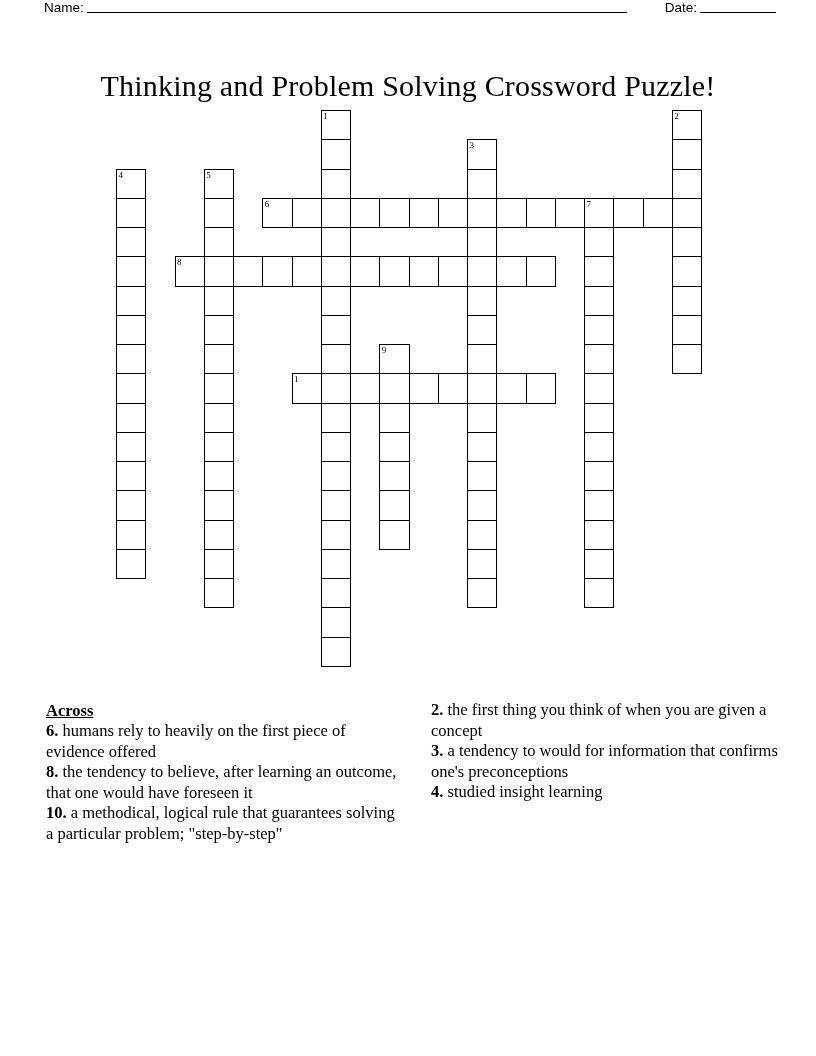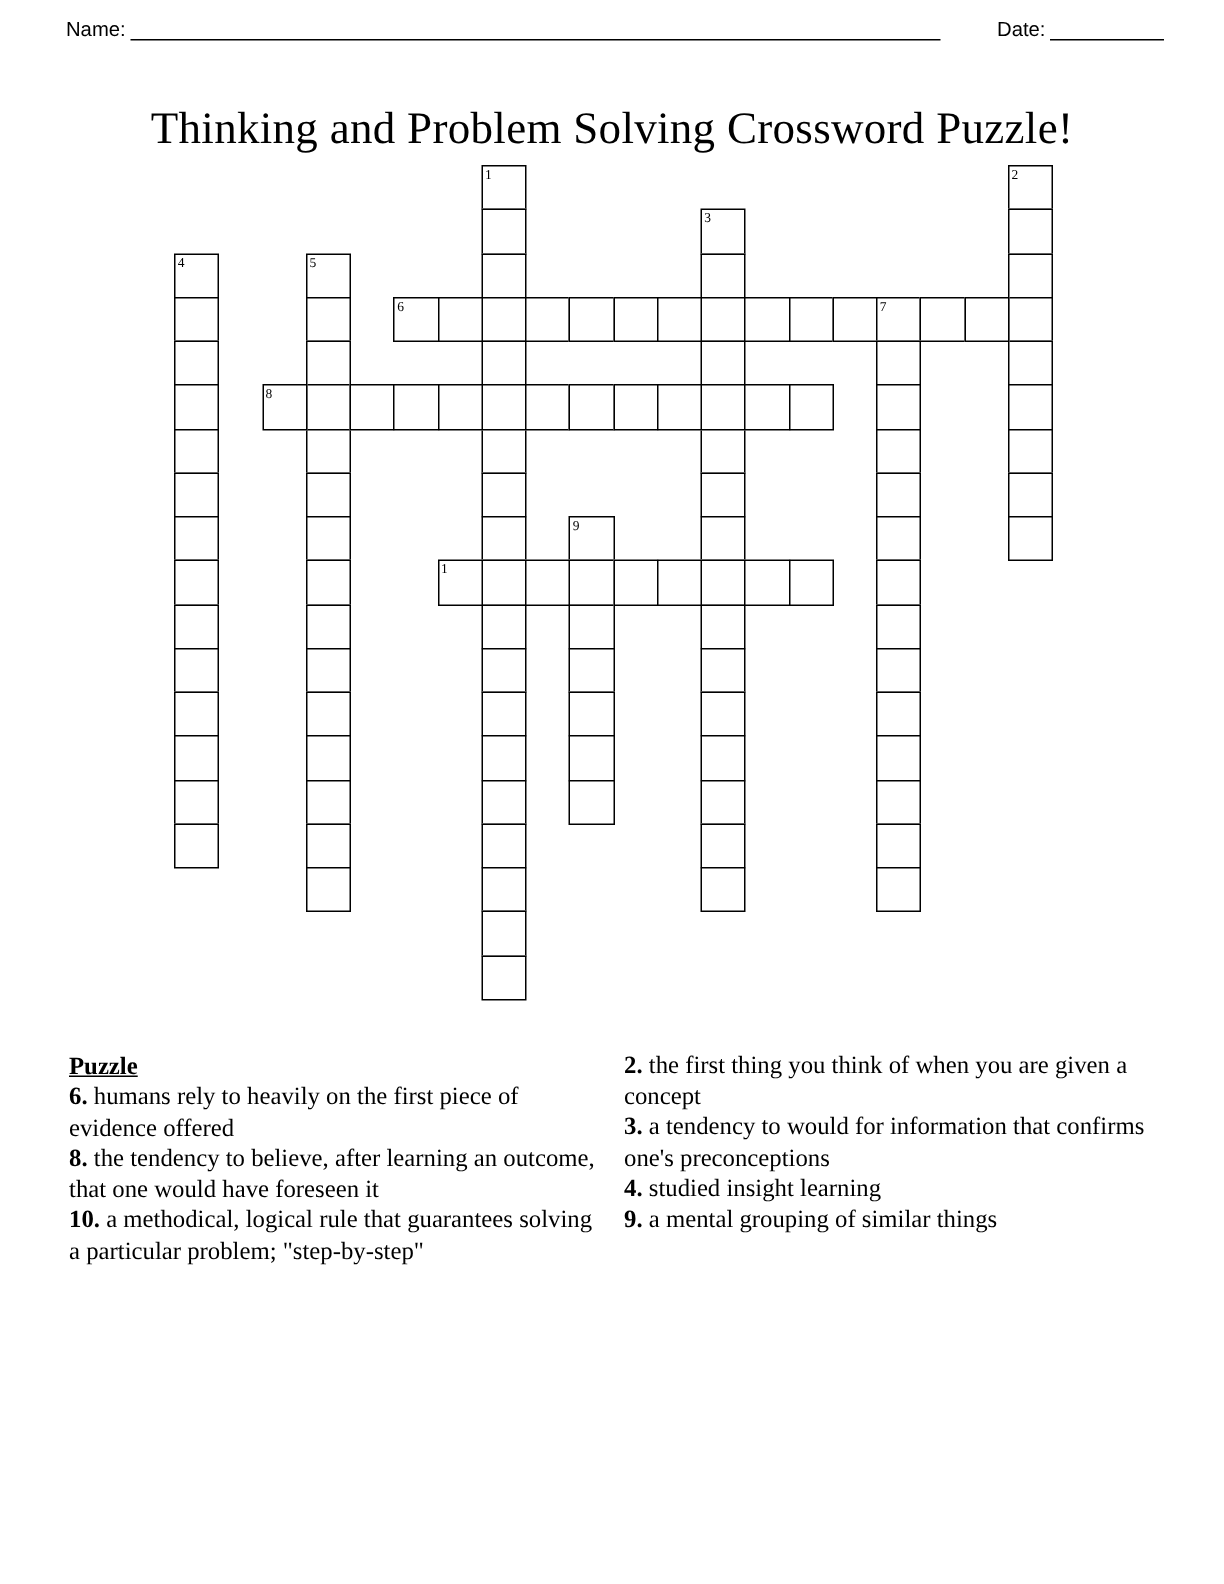--- a/index.html
+++ b/index.html
@@ -13,21 +13,21 @@
     overflow: hidden;
   }
 
   
   .header-row {
     position: absolute;
     left: 0; top: 0;
     width: 816px;
     height: 28px;
     display: flex;
-    align-items: flex-end;
+    align-items: flex-start;
     padding: 0 40px 0 44px;
     font-family: "Liberation Sans", "DejaVu Sans", sans-serif;
     font-size: 13.5px;
     line-height: 16px;
   }
   .field-label { white-space: nowrap; }
   .rule {
     border-bottom: 1px solid #000;
     height: 13px;
     margin: 0 0 1px 3px;
@@ -78,21 +78,21 @@
     width: 816px;
     height: 300px;
     display: flex;
     align-items: flex-start;
   }
   .clue-col {
     font-size: 16.5px;
     line-height: 20.5px;
   }
   .clue-col-left  { width: 360px; margin-left: 46px; }
-  .clue-col-right { width: 350px; margin-left: 10px; }
+  .clue-col-right { width: 350px; margin-left: 25px; }
   .clue-heading {
     font-weight: bold;
     text-decoration: underline;
     margin: 0 0 0 0;
     font-size: 16.5px;
     line-height: 21px;
   }
   .clue-item {
     margin: 0;
     text-indent: 0;
@@ -251,28 +251,27 @@
     </div>
     <div class="cw-cell" style="left: 350px; top: 373.25px; width: 30.25px; height: 30.25px;"></div>
     <div class="cw-cell" style="left: 408.5px; top: 373.25px; width: 30.25px; height: 30.25px;"></div>
     <div class="cw-cell" style="left: 437.75px; top: 373.25px; width: 30.25px; height: 30.25px;"></div>
     <div class="cw-cell" style="left: 496.25px; top: 373.25px; width: 30.25px; height: 30.25px;"></div>
     <div class="cw-cell" style="left: 525.5px; top: 373.25px; width: 30.25px; height: 30.25px;"></div>
   </div>
 
 <div class="clues">
   <div class="clue-col clue-col-left">
-    <div class="clue-heading">Puzzle</div>
+    <div class="clue-heading">Across</div>
     <div id="across-list">
         <p class="clue-item"><span class="cnum">6.</span><span> humans rely to heavily on the first piece of evidence offered</span></p>
         <p class="clue-item"><span class="cnum">8.</span><span> the tendency to believe, after learning an outcome, that one would have foreseen it</span></p>
         <p class="clue-item"><span class="cnum">10.</span><span> a methodical, logical rule that guarantees solving a particular problem; "step-by-step"</span></p>
       </div>
   </div>
   <div class="clue-col clue-col-right">
     <div id="down-list-right">
         <p class="clue-item"><span class="cnum">2.</span><span> the first thing you think of when you are given a concept</span></p>
         <p class="clue-item"><span class="cnum">3.</span><span> a tendency to would for information that confirms one's preconceptions</span></p>
         <p class="clue-item"><span class="cnum">4.</span><span> studied insight learning</span></p>
-        <p class="clue-item"><span class="cnum">9.</span><span> a mental grouping of similar things</span></p>
       </div>
   </div>
 </div>
 
 </body></html>

